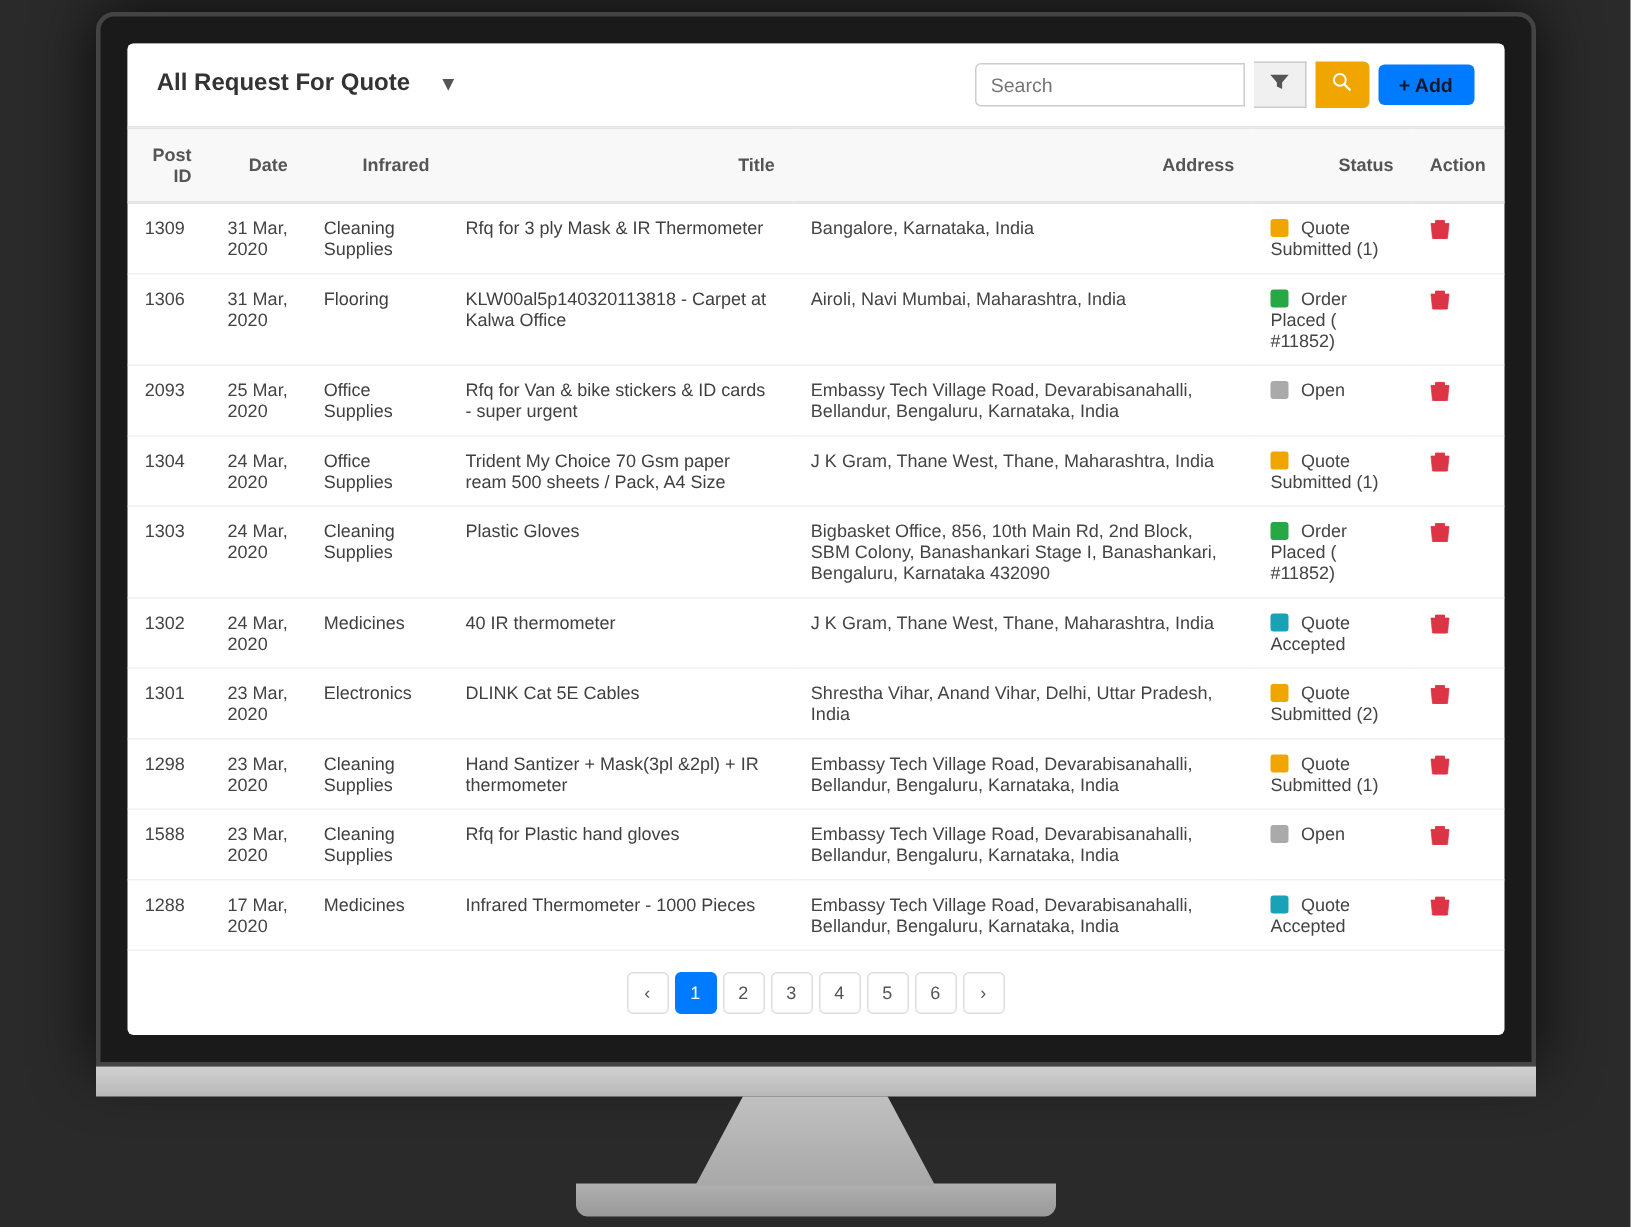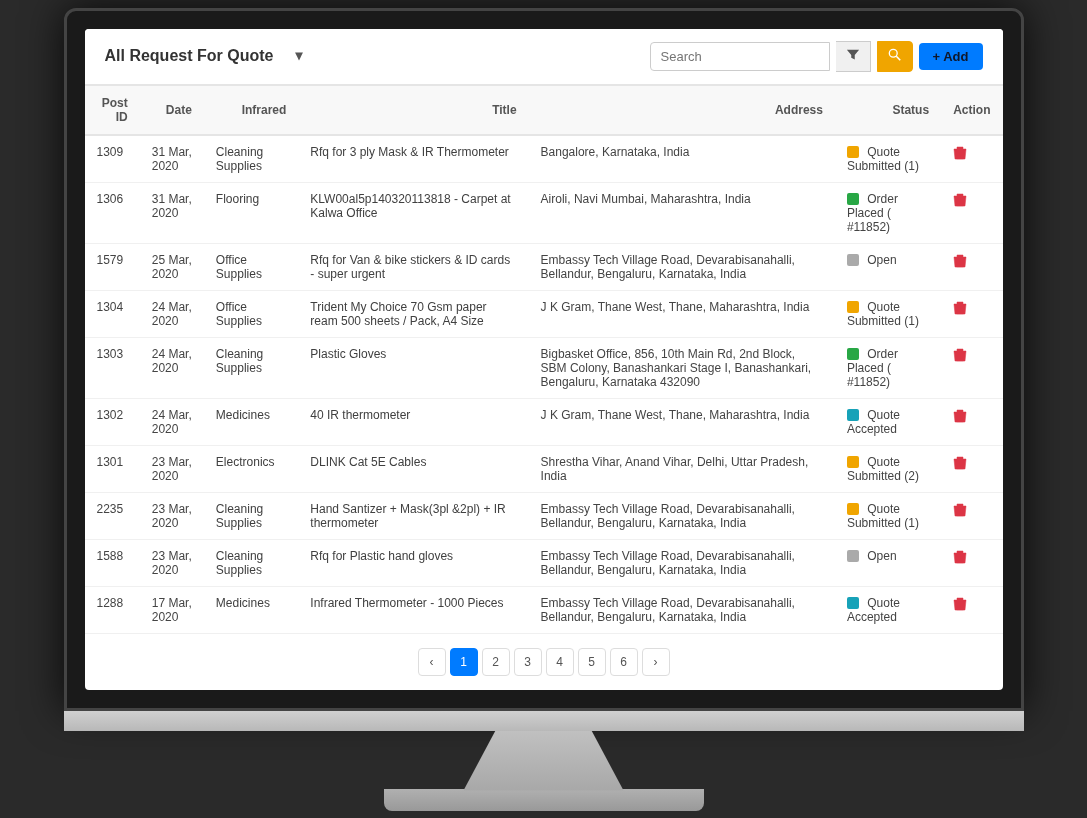--- a/index.html
+++ b/index.html
@@ -280,21 +280,21 @@
           <rect x="1" y="4" width="12" height="1.2" fill="#dc3545"></rect>
           <path d="M2.5 5.2l1 8.5h7l1-8.5" fill="none" stroke="#dc3545" stroke-width="1"></path>
           <line x1="5" y1="7" x2="5.3" y2="12" stroke="#dc3545" stroke-width="1"></line>
           <line x1="7" y1="7" x2="7" y2="12" stroke="#dc3545" stroke-width="1"></line>
           <line x1="9" y1="7" x2="8.7" y2="12" stroke="#dc3545" stroke-width="1"></line>
         </svg>
       </button>
     </td>
   </tr>
             <tr>
-    <td>1579</td>
+    <td>2093</td>
     <td>25 Mar, 2020</td>
     <td><a class="link-text" href="#">Office Supplies</a></td>
     <td><a class="link-text" href="#">Rfq for Van &amp; bike stickers &amp; ID cards - super urgent</a></td>
     <td>Embassy Tech Village Road, Devarabisanahalli, Bellandur, Bengaluru, Karnataka, India</td>
     <td>
       <span class="status-dot" style="background:#aaa"></span>
       <span>Open</span>
     </td>
     <td>
       <button class="delete-btn" title="Delete">
@@ -400,21 +400,21 @@
           <rect x="1" y="4" width="12" height="1.2" fill="#dc3545"></rect>
           <path d="M2.5 5.2l1 8.5h7l1-8.5" fill="none" stroke="#dc3545" stroke-width="1"></path>
           <line x1="5" y1="7" x2="5.3" y2="12" stroke="#dc3545" stroke-width="1"></line>
           <line x1="7" y1="7" x2="7" y2="12" stroke="#dc3545" stroke-width="1"></line>
           <line x1="9" y1="7" x2="8.7" y2="12" stroke="#dc3545" stroke-width="1"></line>
         </svg>
       </button>
     </td>
   </tr>
             <tr>
-    <td>2235</td>
+    <td>1298</td>
     <td>23 Mar, 2020</td>
     <td><a class="link-text" href="#">Cleaning Supplies</a></td>
     <td><a class="link-text" href="#">Hand Santizer + Mask(3pl &amp;2pl) + IR thermometer</a></td>
     <td>Embassy Tech Village Road, Devarabisanahalli, Bellandur, Bengaluru, Karnataka, India</td>
     <td>
       <span class="status-dot" style="background:#f0a500"></span>
       <span>Quote Submitted (1)</span>
     </td>
     <td>
       <button class="delete-btn" title="Delete">

